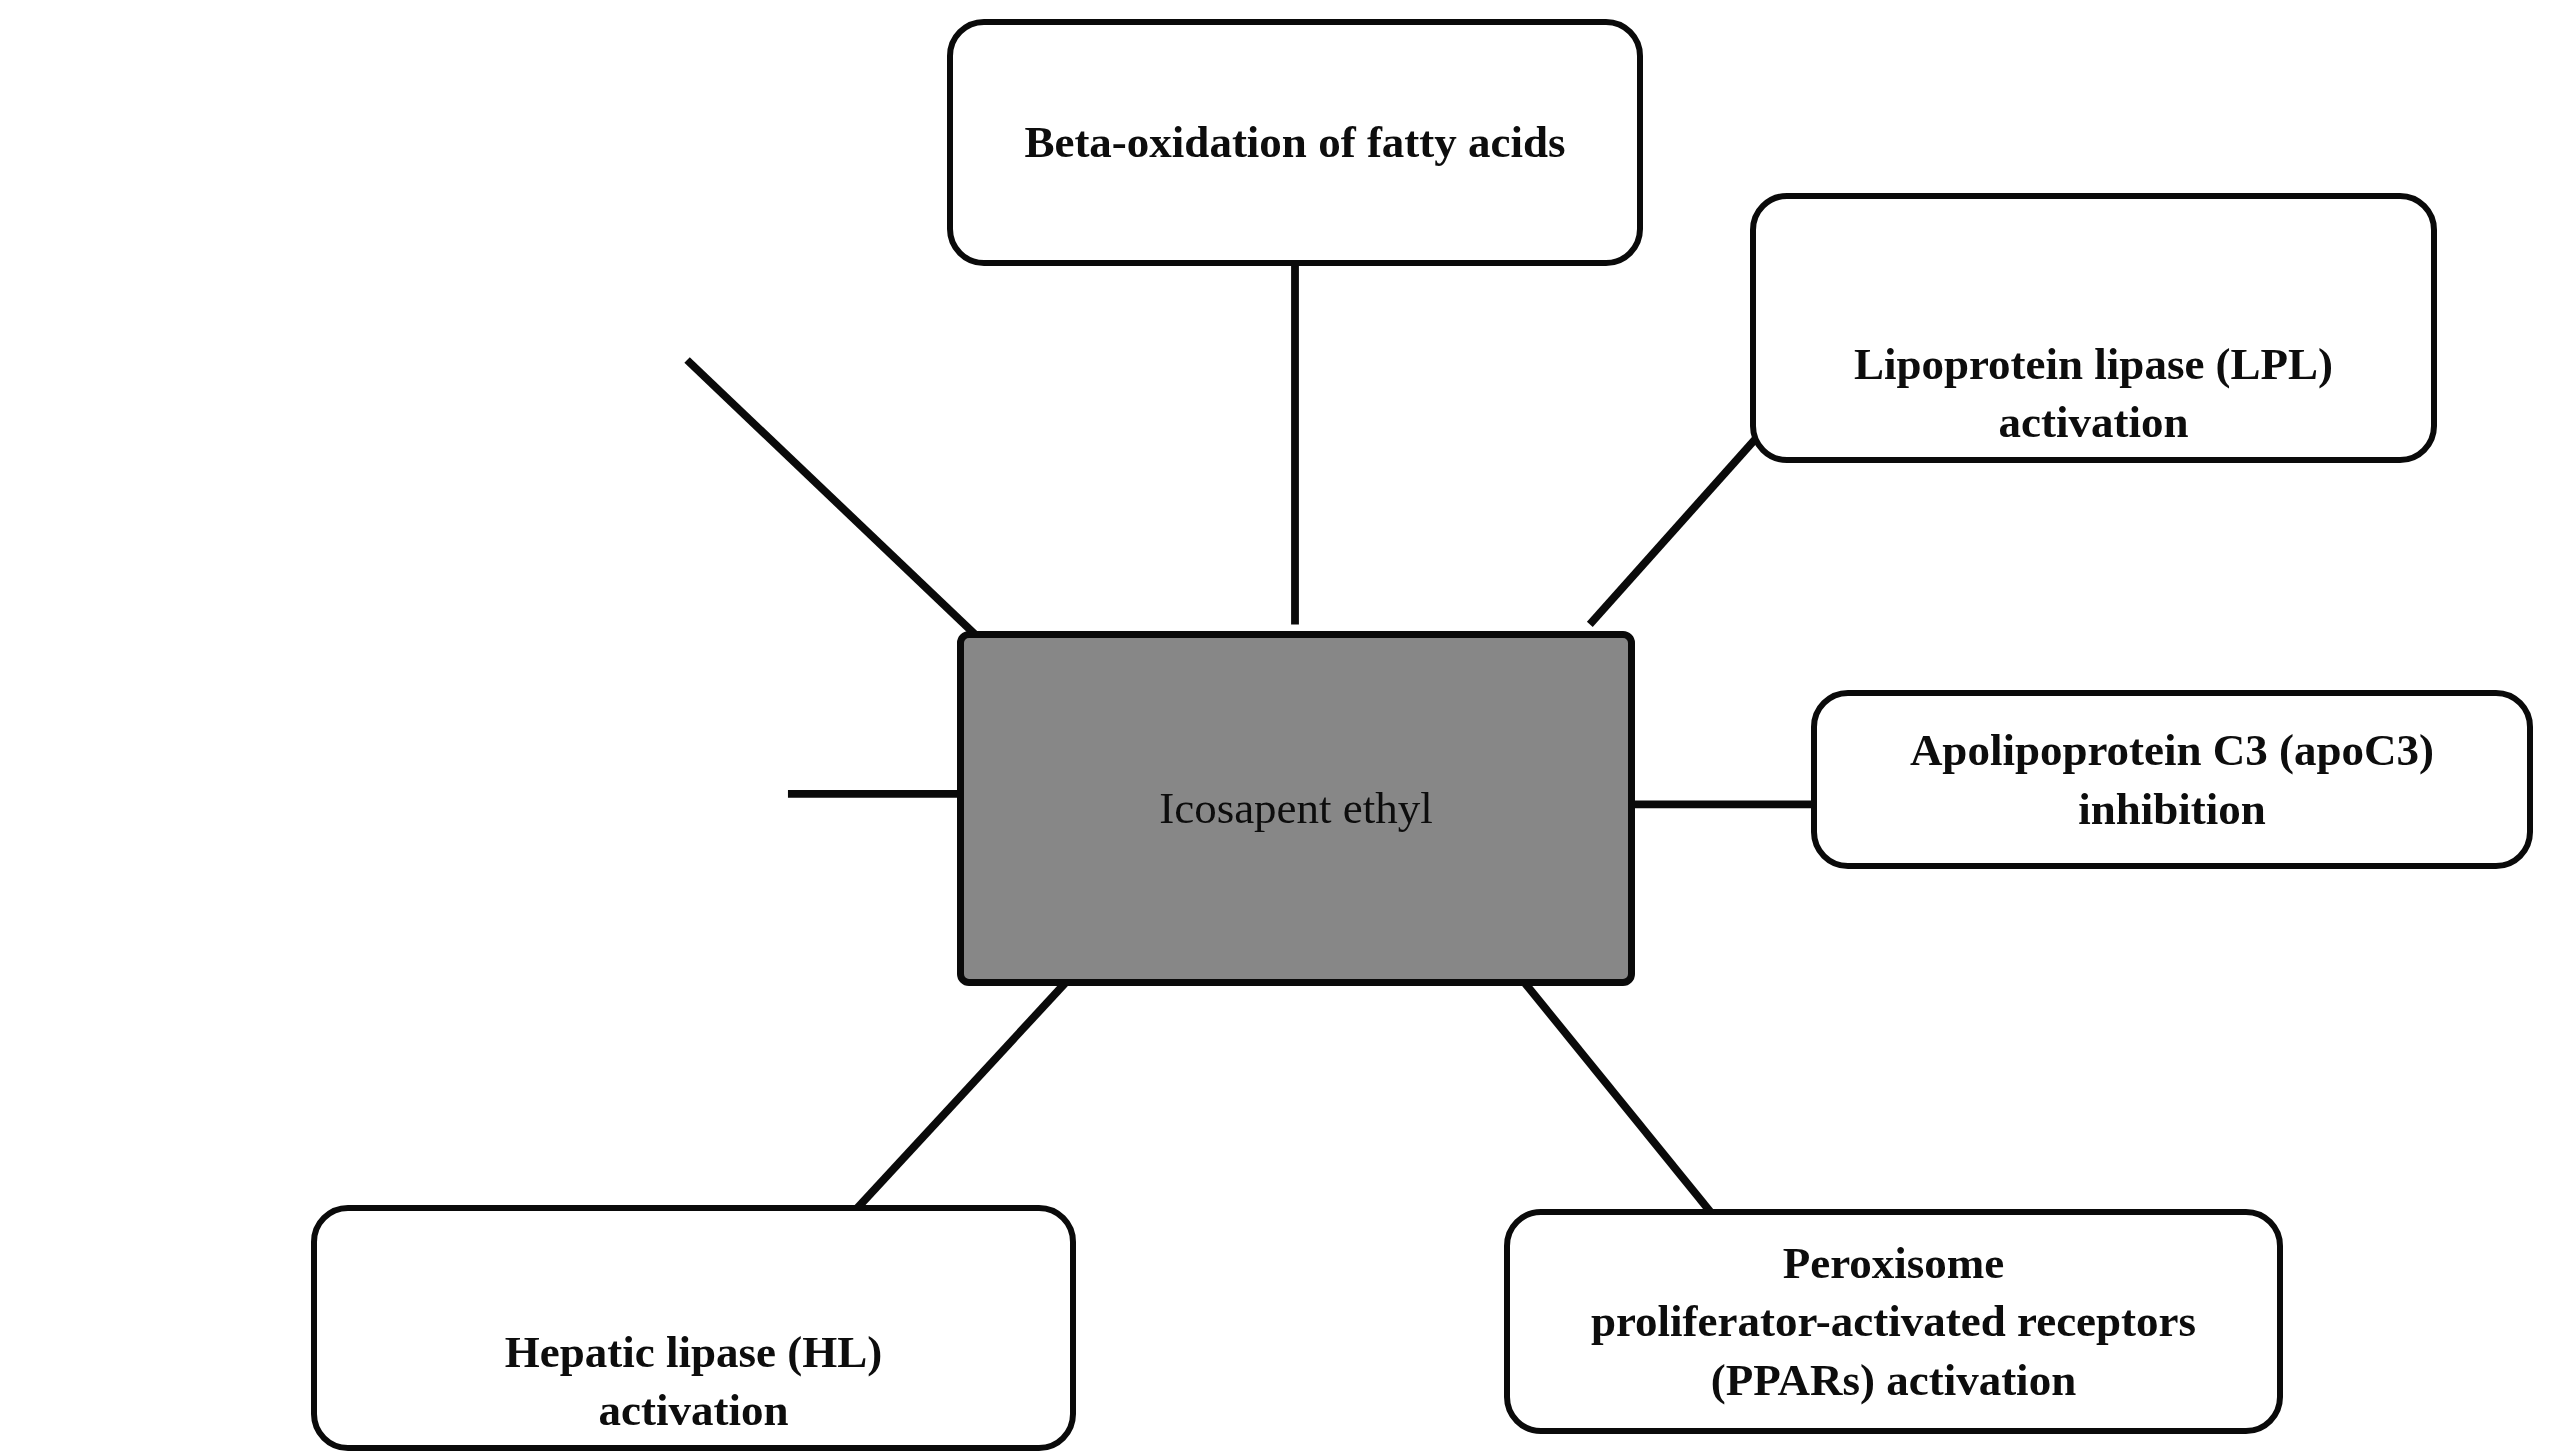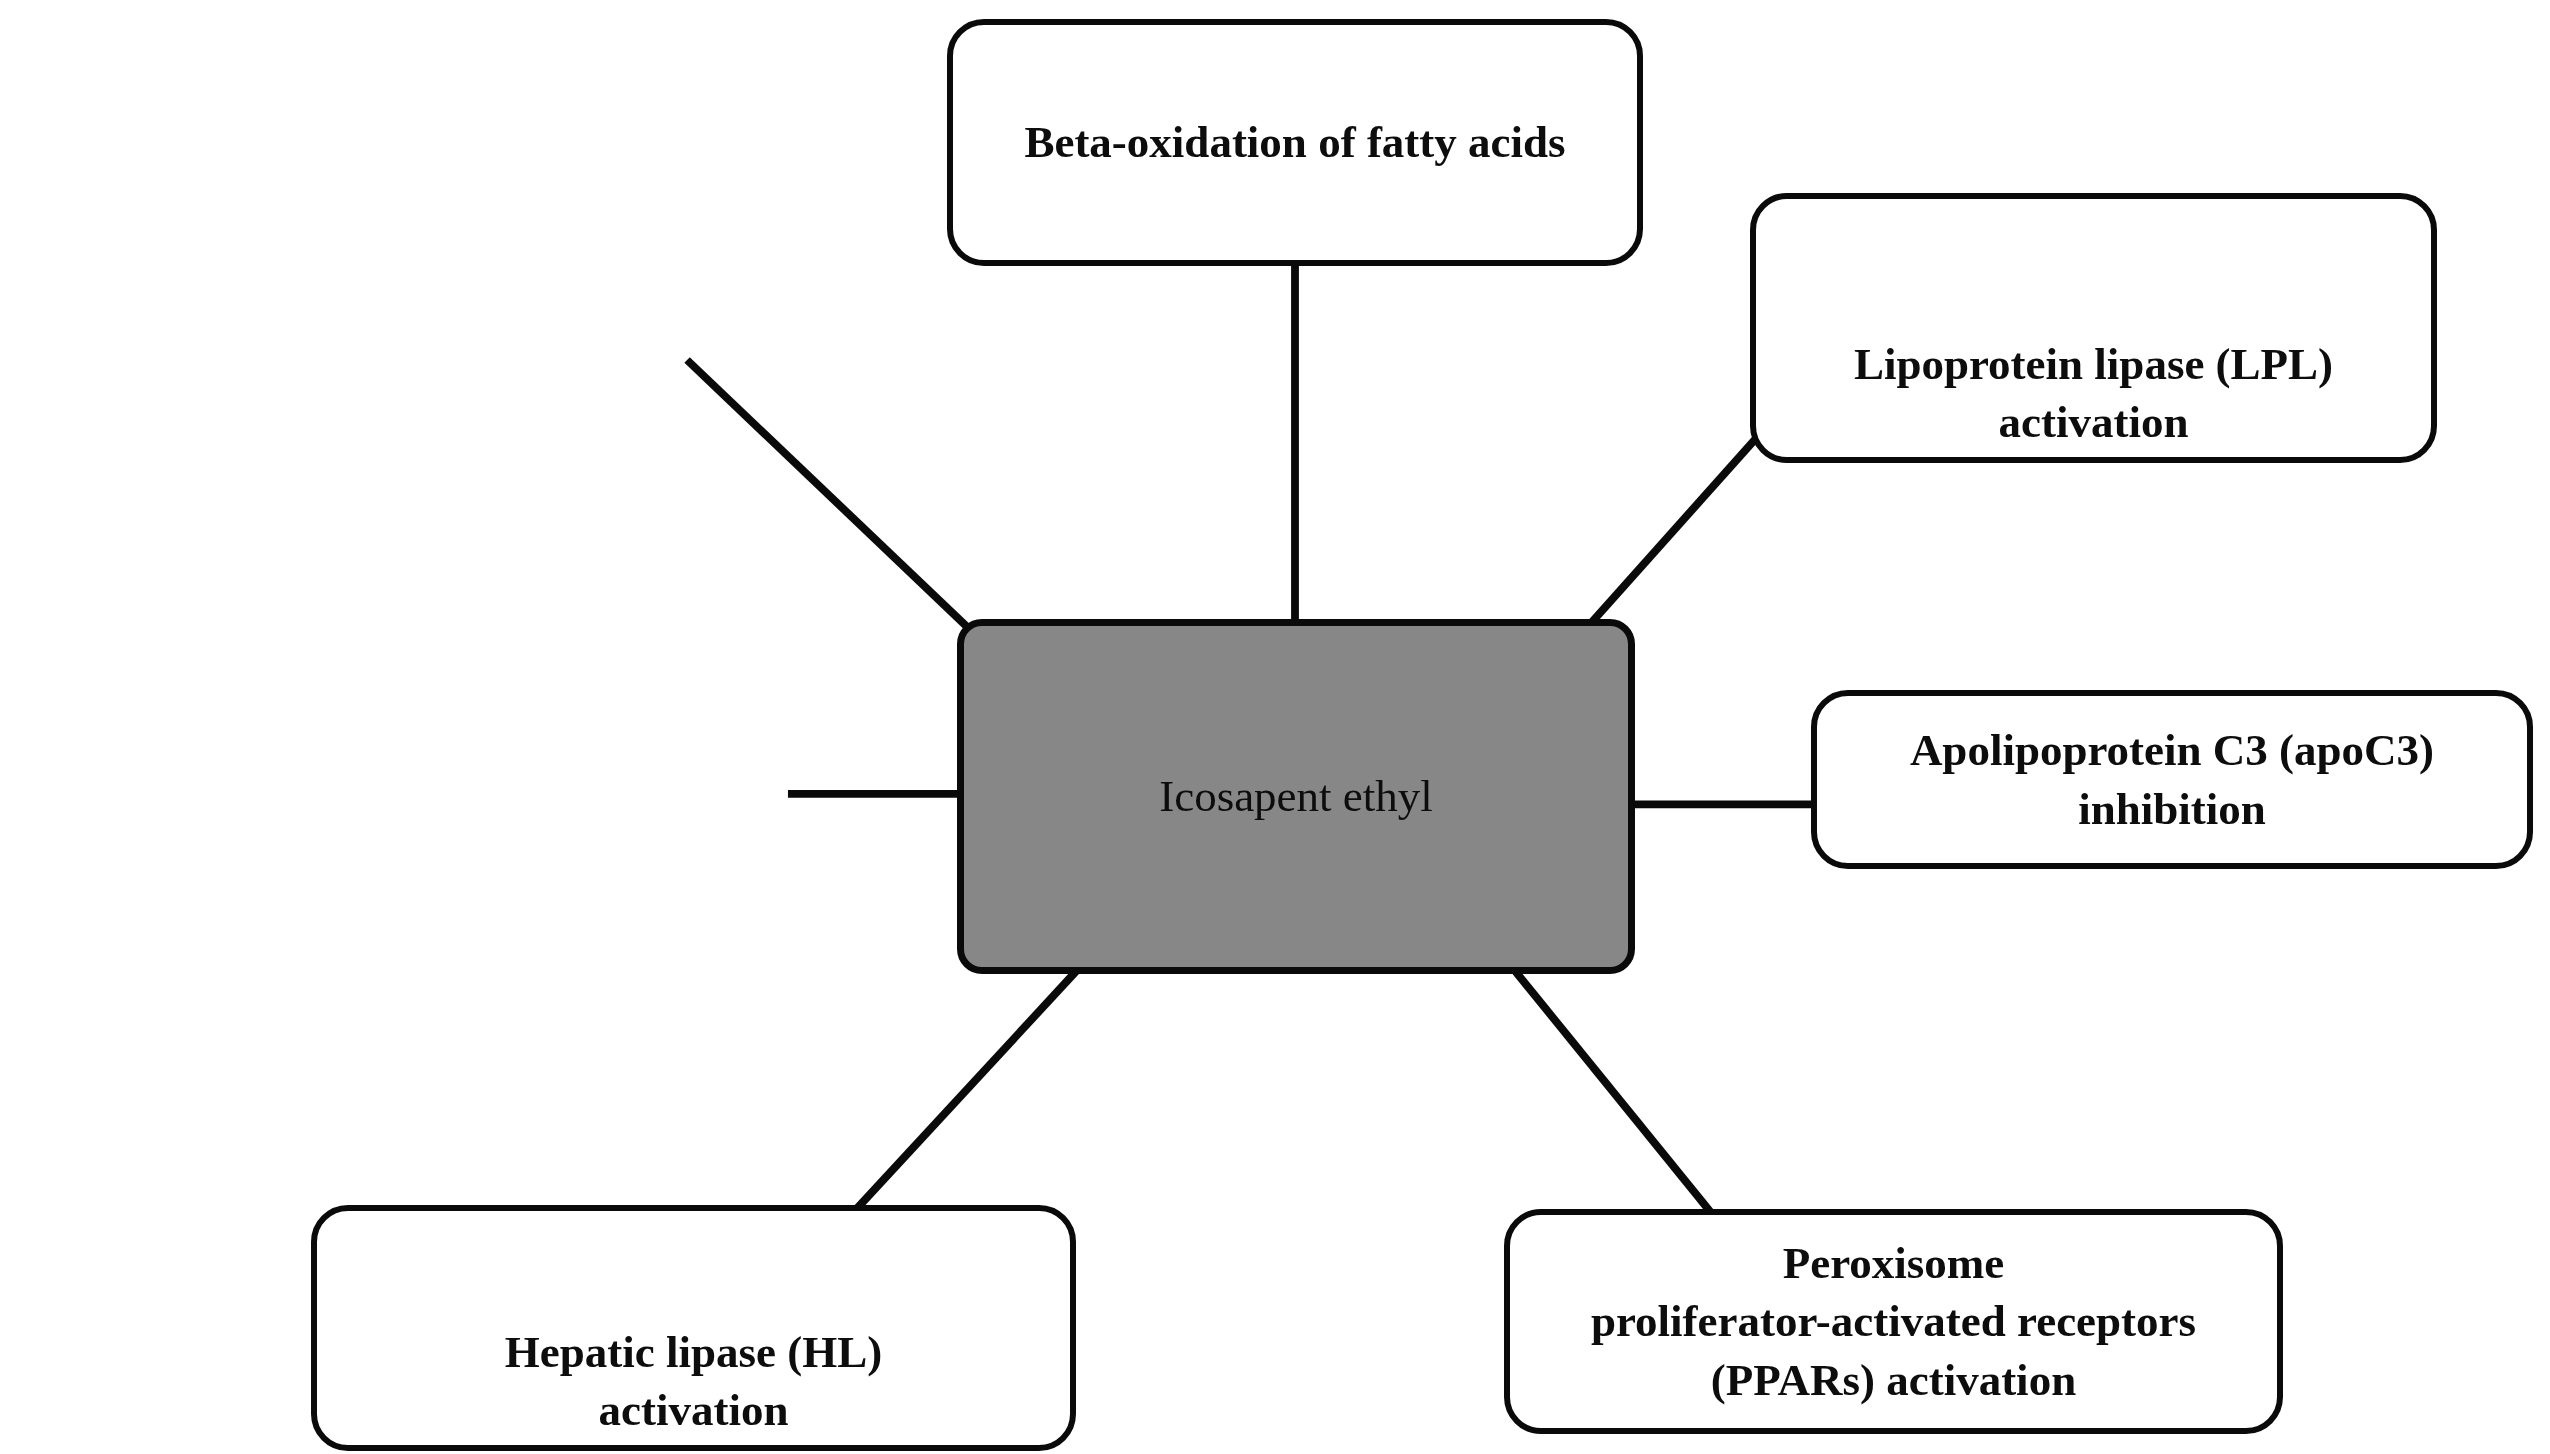--- a/index.html
+++ b/index.html
@@ -37,22 +37,23 @@
     color: #0d0d0d;
     font-weight: bold;
     font-size: 45px;
     line-height: 1.30;
     padding: 5.2px 22.6px;
   }
   .node.center {
     background: #878787;
     font-weight: normal;
     border-width: 7px;
-    border-radius: 25px;
+    border-radius: 12px;
     font-size: 45px;
+    margin-top: 12px;
   }
   .node .lbl {
     display: block;
     white-space: pre-line;
   }
 
   
   #node-anti-inflammatory      { left: 129px;  top: 120px;  width: 565px;  height: 246px; }
   #node-beta-oxidation         { left: 947px; top: 19px;   width: 696px;  height: 247px; }
   #node-lpl                    { left: 1750px; top: 193px;  width: 687px;  height: 270px; align-items: flex-end; }

